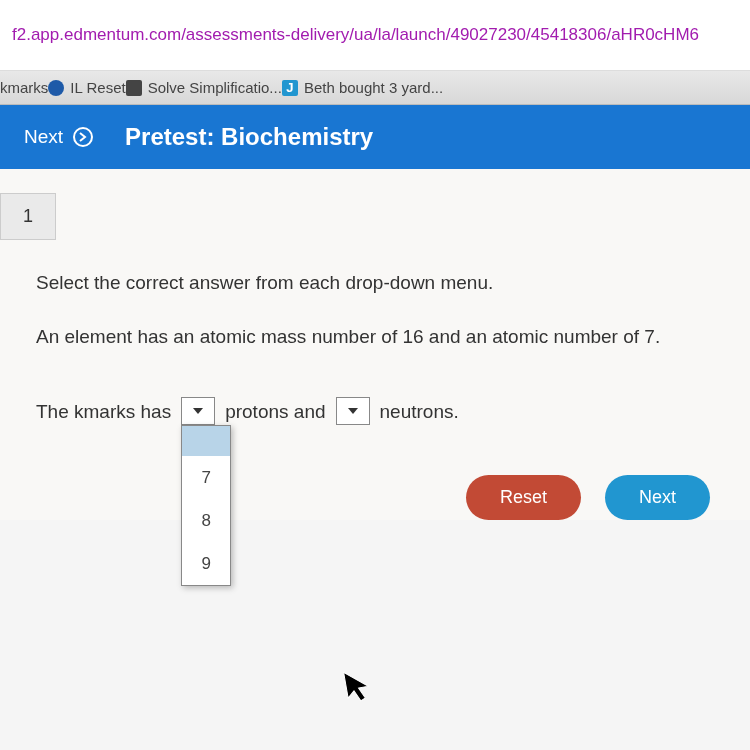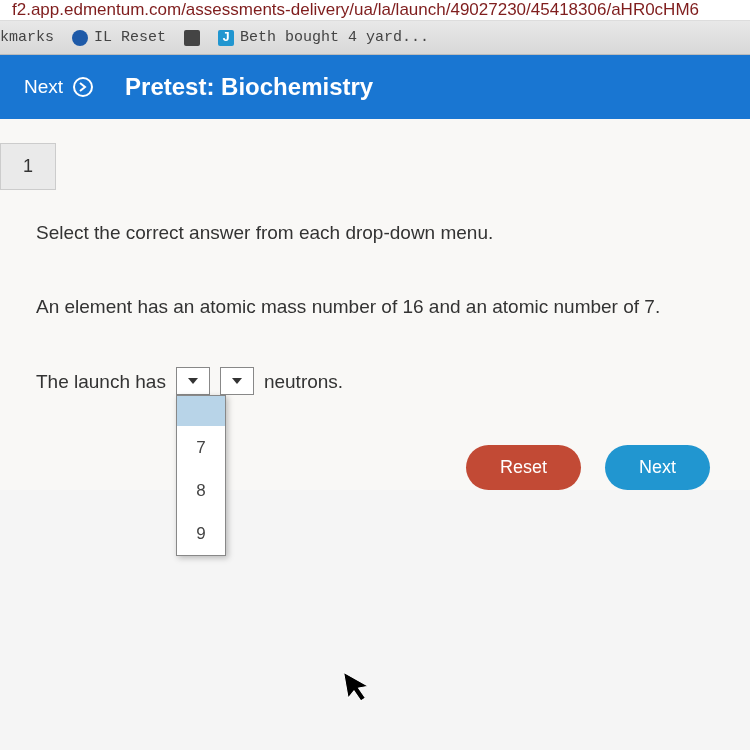--- a/index.html
+++ b/index.html
@@ -5,35 +5,33 @@
     * { margin: 0; padding: 0; box-sizing: border-box; }
     body {
       font-family: Arial, sans-serif;
       background: #f5f5f5;
       width: 750px;
       height: 750px;
       overflow: hidden;
     }
     .url-bar {
       background: #fff;
-      padding: 0 12px;
+      padding: 25px 12px;
       font-size: 17px;
-      color: #7f1d1d;
+      color: #a21caf;
       border-bottom: 1px solid #ddd;
     }
     .browser-tabs {
       background: linear-gradient(#e8e8e8, #d8d8d8);
       padding: 8px 0;
       display: flex;
       align-items: center;
-      gap: 18px;
       font-size: 15px;
       color: #444;
       border-bottom: 1px solid #bbb;
-      font-family: Liberation Mono, monospace;
     }
     .browser-tab {
       display: flex;
       align-items: center;
       gap: 6px;
       cursor: pointer;
     }
     .tab-icon {
       width: 16px;
       height: 16px;
@@ -87,21 +85,21 @@
       color: #333;
       margin-top: 24px;
       margin-left: 0;
     }
     .question-body {
       padding: 28px 36px;
       font-size: 19px;
       color: #333;
       line-height: 1.6;
     }
-    .instruction { margin-bottom: 44px; }
+    .instruction { margin-bottom: 24px; }
     .problem-text { margin-bottom: 44px; }
     .fill-line {
       display: flex;
       align-items: flex-start;
       gap: 10px;
       flex-wrap: wrap;
     }
     .dropdown-box {
       position: relative;
       display: inline-block;
@@ -180,26 +178,27 @@
   <div class="browser-tab">
     <span class="tab-icon">
         <span class="icon-circle-blue"></span>
       </span>
     <span>IL Reset</span>
   </div>
   <div class="browser-tab">
     <span class="tab-icon">
         <span class="icon-square"></span>
       </span>
+    <span>Solve Simplificatio...</span>
   </div>
   <div class="browser-tab">
     <span class="tab-icon">
         <span class="icon-j">J</span>
       </span>
-    <span>Beth bought 4 yard...</span>
+    <span>Beth bought 3 yard...</span>
   </div>
 </div>
 
 <div class="app-header">
   <div class="next-link">
     <span>Next</span>
     <span class="arrow-circle">
       <svg width="10" height="10" viewBox="0 0 10 10">
           <path d="M2 1 L7 5 L2 9" stroke="#fff" stroke-width="2" fill="none"></path>
         </svg>
@@ -209,34 +208,35 @@
 </div>
 
 <div class="content">
   <div class="question-tab">1</div>
 
   <div class="question-body">
     <div class="instruction">Select the correct answer from each drop-down menu.</div>
     <div class="problem-text">An element has an atomic mass number of 16 and an atomic number of 7.</div>
 
     <div class="fill-line">
-      <span>The launch has</span>
+      <span>The kmarks has</span>
 
       <span class="dropdown-box">
         <span class="dropdown-trigger">
           <span class="chevron-down"></span>
         </span>
         <div class="dropdown-menu">
           <div class="dropdown-blank"></div>
           <div class="dropdown-option">7</div>
           <div class="dropdown-option">8</div>
           <div class="dropdown-option">9</div>
         </div>
       </span>
 
+      <span>protons and</span>
 
       <span class="dropdown-box">
         <span class="dropdown-trigger">
           <span class="chevron-down"></span>
         </span>
       </span>
 
       <span>neutrons.</span>
     </div>
   </div>

